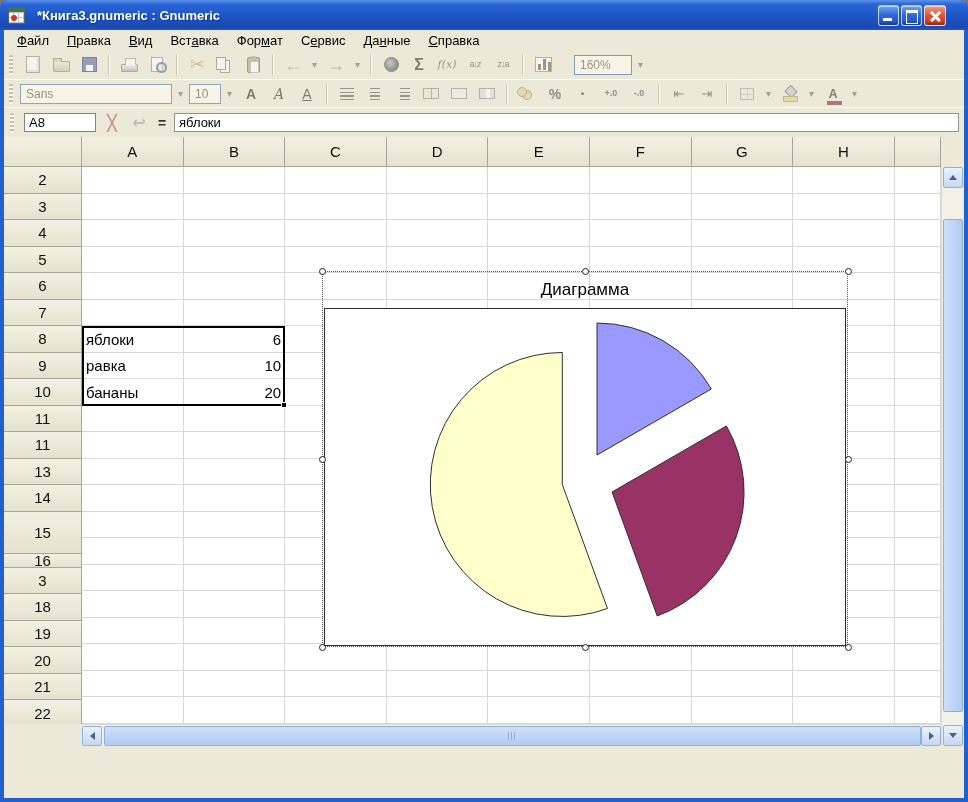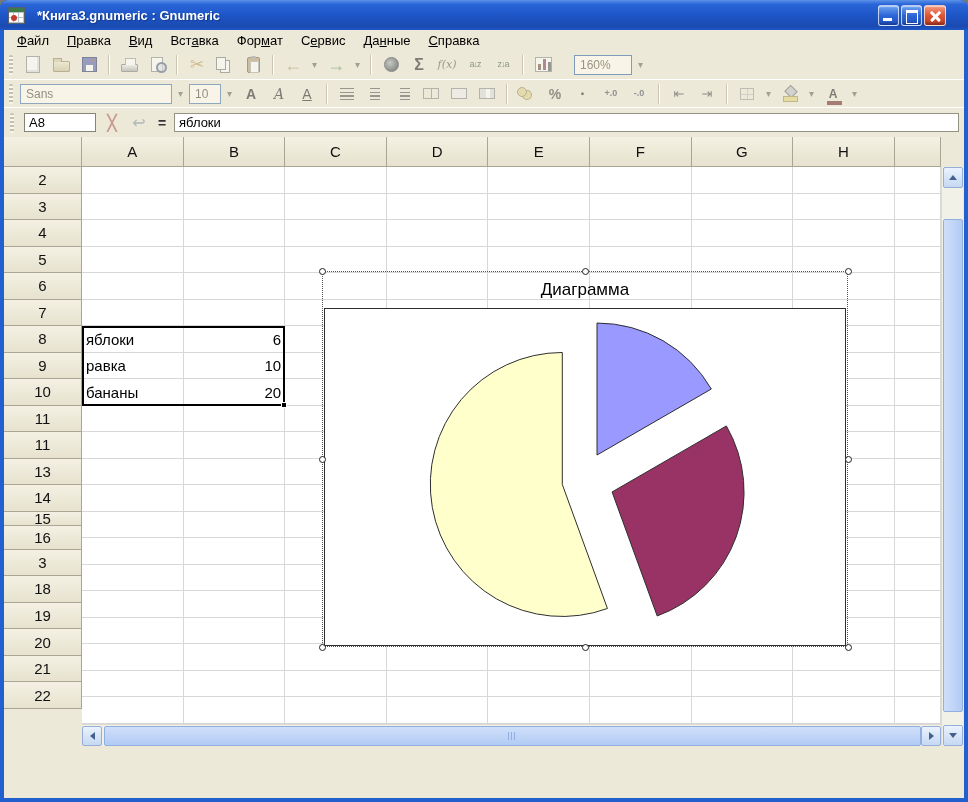--- a/index.html
+++ b/index.html
@@ -363,22 +363,22 @@
           <div class="hdr" style="height: 26.5238px; flex: 0 0 auto;">5</div>
           <div class="hdr" style="height: 26.5238px; flex: 0 0 auto;">6</div>
           <div class="hdr" style="height: 26.5238px; flex: 0 0 auto;">7</div>
           <div class="hdr" style="height: 26.5238px; flex: 0 0 auto;">8</div>
           <div class="hdr" style="height: 26.5238px; flex: 0 0 auto;">9</div>
           <div class="hdr" style="height: 26.5238px; flex: 0 0 auto;">10</div>
           <div class="hdr" style="height: 26.5238px; flex: 0 0 auto;">11</div>
           <div class="hdr" style="height: 26.5238px; flex: 0 0 auto;">11</div>
           <div class="hdr" style="height: 26.5238px; flex: 0 0 auto;">13</div>
           <div class="hdr" style="height: 26.5238px; flex: 0 0 auto;">14</div>
-          <div class="hdr" style="height: 14px; flex: 0 0 auto;">15</div>
-          <div class="hdr" style="height: 24px; flex: 0 0 auto;">16</div>
+          <div class="hdr" style="height: 42px; flex: 0 0 auto;">15</div>
+          <div class="hdr" style="height: 14px; flex: 0 0 auto;">16</div>
           <div class="hdr" style="height: 26.5238px; flex: 0 0 auto;">3</div>
           <div class="hdr" style="height: 26.5238px; flex: 0 0 auto;">18</div>
           <div class="hdr" style="height: 26.5238px; flex: 0 0 auto;">19</div>
           <div class="hdr" style="height: 26.5238px; flex: 0 0 auto;">20</div>
           <div class="hdr" style="height: 26.5238px; flex: 0 0 auto;">21</div>
           <div class="hdr" style="height: 26.5238px; flex: 0 0 auto;">22</div>
         </div>
 
       <div class="body" id="gridbody">
           <div class="grow" style="height: 26.5238px;">

